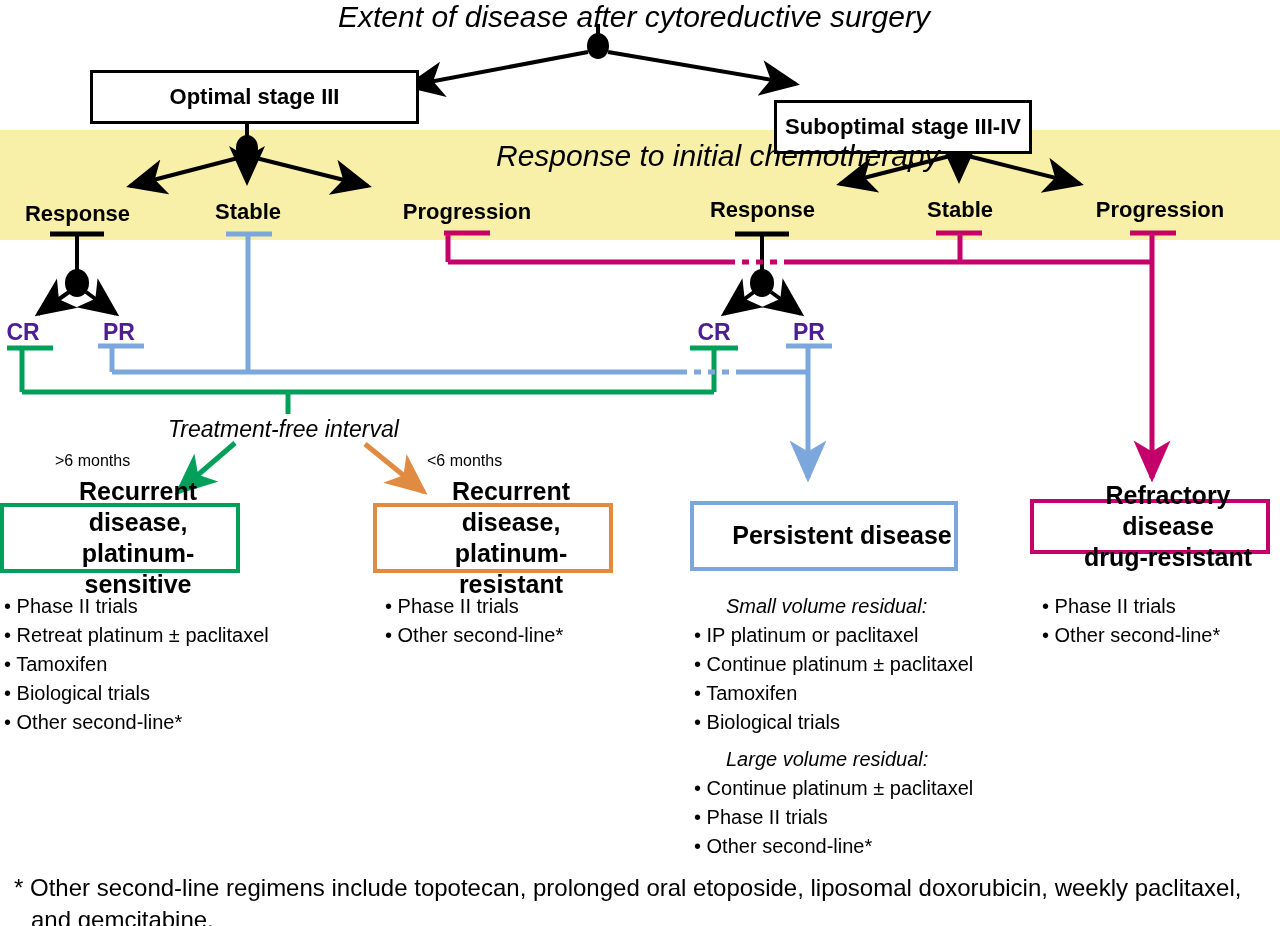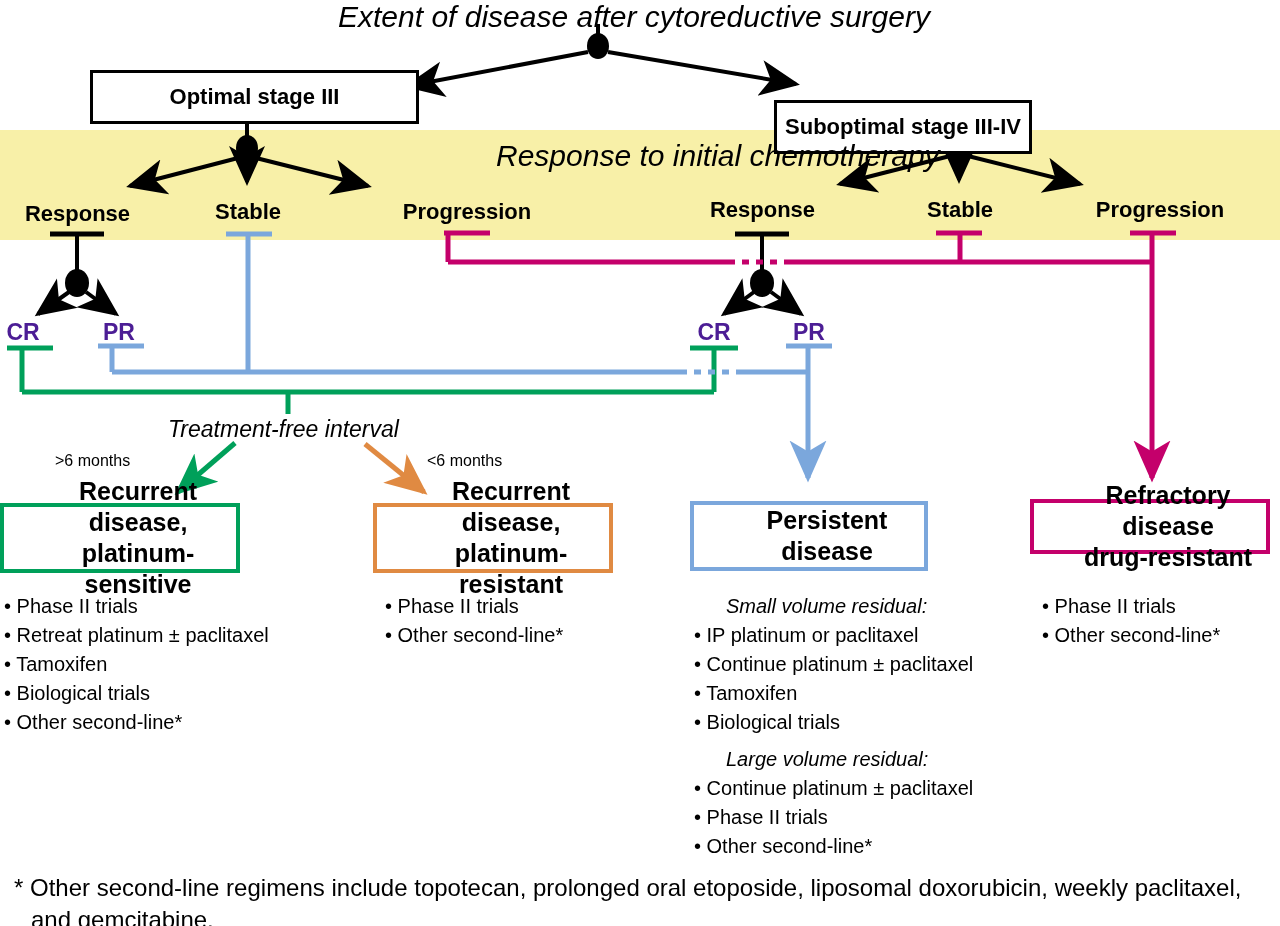--- a/index.html
+++ b/index.html
@@ -268,21 +268,21 @@
     <div>
       <div>Recurrent disease,</div>
       <div>platinum-resistant</div>
     </div>
   </div>
   <div class="abs bullet-list" style="left:385px; top:592px; width:300px;">
     <div class="bl-item">• Phase II trials</div>
     <div class="bl-item">• Other second-line*</div>
   </div>
 
-  <div class="abs outcome-box" style="left:690px; top:501px; width:238px; height:70px; border:4px solid #7ba7dc;">
+  <div class="abs outcome-box" style="left:690px; top:501px; width:268px; height:70px; border:4px solid #7ba7dc;">
     <div>
       <div>Persistent disease</div>
     </div>
   </div>
   <div class="abs bullet-list" style="left:694px; top:590px; width:340px;">
     <div class="sub-head">Small volume residual:</div>
     <div class="bl-item">• IP platinum or paclitaxel</div>
     <div class="bl-item">• Continue platinum ± paclitaxel</div>
     <div class="bl-item">• Tamoxifen</div>
     <div class="bl-item">• Biological trials</div>

